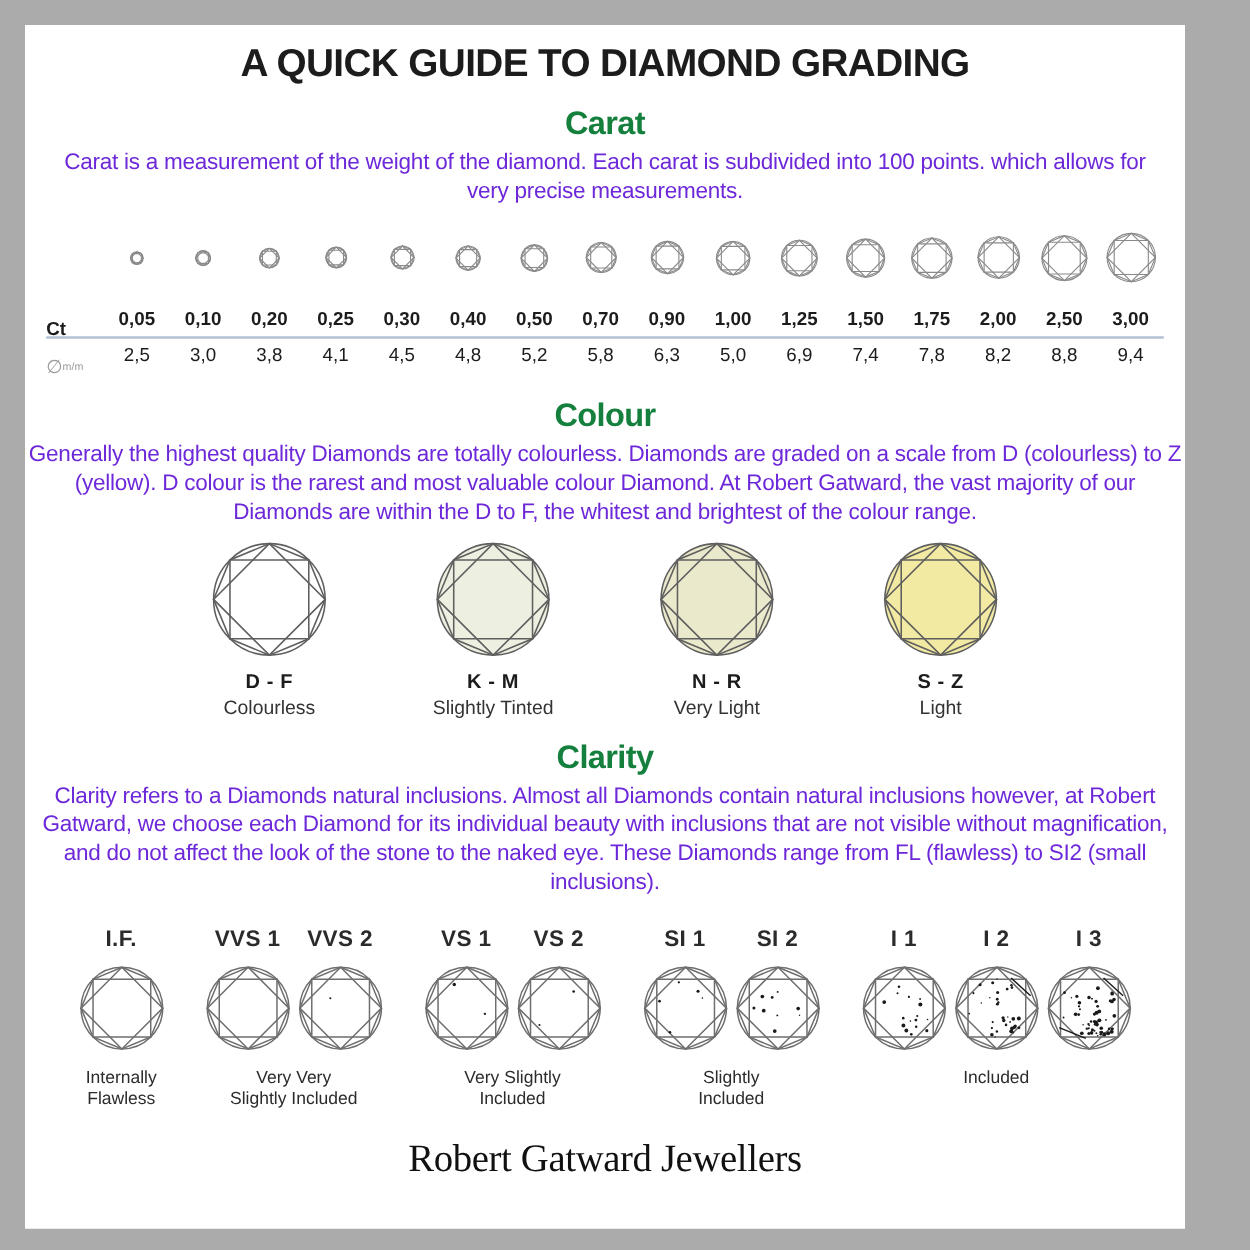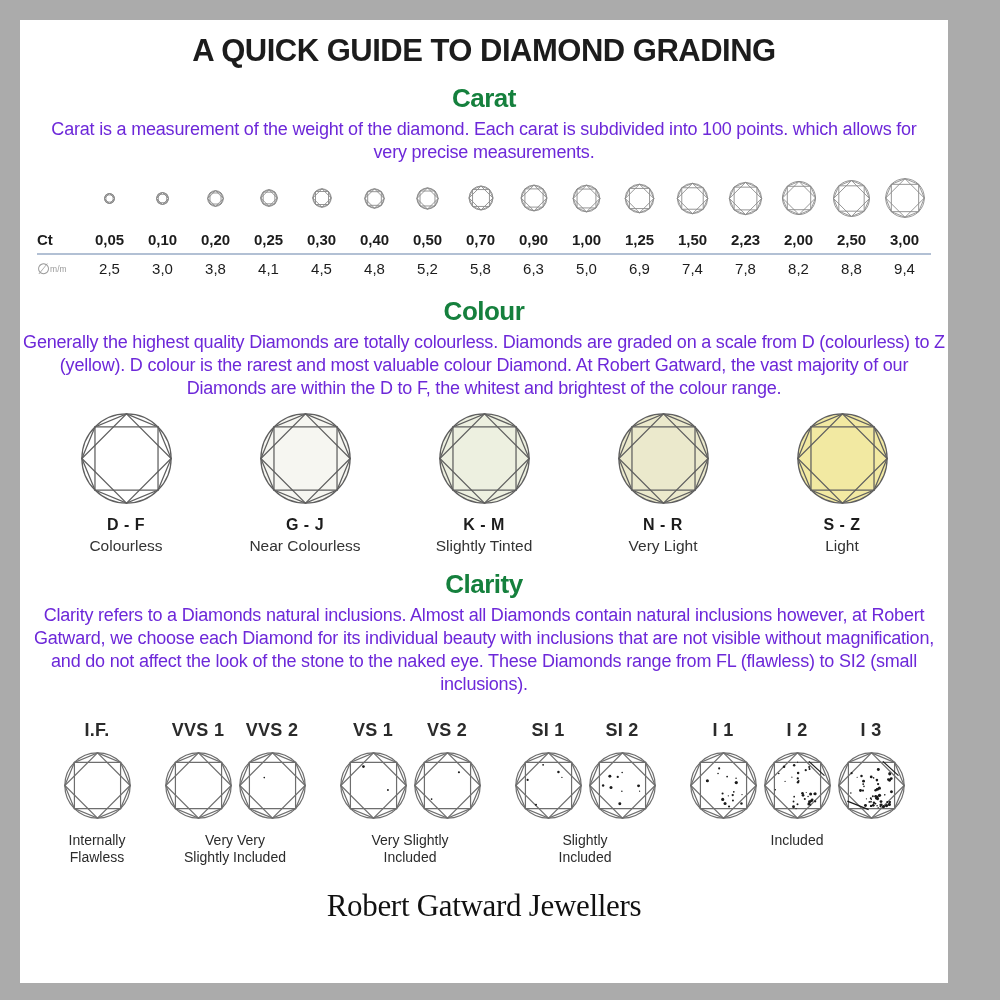--- a/index.html
+++ b/index.html
@@ -26,21 +26,21 @@
     margin:2px auto 0 auto; letter-spacing:-0.2px;
   }
   .para.carat  { max-width:880px; }
   .para.colour { max-width:938px; }
   .para.clarity{ max-width:944px; }
 
   
   .carat-table { display:inline-block; margin-top:6px; }
   .carat-row { display:flex; align-items:center; }
   .carat-cell { width:53px; display:flex; align-items:center; justify-content:center; }
-  .carat-label-cell { width:46px; text-align:center; justify-content:flex-start; }
+  .carat-label-cell { width:46px; text-align:center; justify-content:flex-start;margin-top:16px; }
   .row-diamonds .carat-cell { height:56px; }
   .row-ct { height:27px; font-weight:700; font-size:15px; }
   .row-mm { height:27px; font-size:15px; border-top:2px solid #b2c0d4; }
   .diam-sym { color:#9a9a9a; font-size:15px; }
   .diam-unit { color:#9a9a9a; font-size:8.5px; vertical-align:4px; letter-spacing:0; }
 
   
   .colour-grades { display:flex; justify-content:center; margin-top:10px; }
   .colour-col { width:179px; }
   .colour-range { font-size:16px; font-weight:700; margin-top:9px; letter-spacing:0.5px; }
@@ -238,21 +238,21 @@
           <div class="carat-cell">0,20</div>
           <div class="carat-cell">0,25</div>
           <div class="carat-cell">0,30</div>
           <div class="carat-cell">0,40</div>
           <div class="carat-cell">0,50</div>
           <div class="carat-cell">0,70</div>
           <div class="carat-cell">0,90</div>
           <div class="carat-cell">1,00</div>
           <div class="carat-cell">1,25</div>
           <div class="carat-cell">1,50</div>
-          <div class="carat-cell">2,23</div>
+          <div class="carat-cell">1,75</div>
           <div class="carat-cell">2,00</div>
           <div class="carat-cell">2,50</div>
           <div class="carat-cell">3,00</div>
         </div><div class="carat-row row-mm">
           <div class="carat-cell carat-label-cell">
             <span class="diam-sym">∅</span>
             <span class="diam-unit">m/m</span>
           </div>
           <div class="carat-cell">2,5</div>
           <div class="carat-cell">3,0</div>
@@ -283,34 +283,20 @@
               <circle cx="50" cy="50" r="46" fill="#ffffff" stroke="#5f5f5f" stroke-width="1.29"></circle>
               <g fill="none" stroke="#5f5f5f" stroke-width="1.29">
                 <polygon points="50.0,4.0 96.0,50.0 50.0,96.0 4.0,50.0"></polygon>
                 <polygon points="82.5,17.5 82.5,82.5 17.5,82.5 17.5,17.5"></polygon>
                 <polygon points="50.0,4.0 82.5,17.5 96.0,50.0 82.5,82.5 50.0,96.0 17.5,82.5 4.0,50.0 17.5,17.5"></polygon>
               </g>
             </svg>
           </div>
           <div class="colour-range">D - F</div>
           <div class="colour-name">Colourless</div>
-        </div>
-        <div class="colour-col">
-          <div style="display: flex; justify-content: center;">
-            <svg width="97" height="97" viewBox="0 0 100 100">
-              <circle cx="50" cy="50" r="46" fill="#f6f6f1" stroke="#5f5f5f" stroke-width="1.29"></circle>
-              <g fill="none" stroke="#5f5f5f" stroke-width="1.29">
-                <polygon points="50.0,4.0 96.0,50.0 50.0,96.0 4.0,50.0"></polygon>
-                <polygon points="82.5,17.5 82.5,82.5 17.5,82.5 17.5,17.5"></polygon>
-                <polygon points="50.0,4.0 82.5,17.5 96.0,50.0 82.5,82.5 50.0,96.0 17.5,82.5 4.0,50.0 17.5,17.5"></polygon>
-              </g>
-            </svg>
-          </div>
-          <div class="colour-range">G - J</div>
-          <div class="colour-name">Near Colourless</div>
         </div>
         <div class="colour-col">
           <div style="display: flex; justify-content: center;">
             <svg width="97" height="97" viewBox="0 0 100 100">
               <circle cx="50" cy="50" r="46" fill="#edf0e0" stroke="#5f5f5f" stroke-width="1.29"></circle>
               <g fill="none" stroke="#5f5f5f" stroke-width="1.29">
                 <polygon points="50.0,4.0 96.0,50.0 50.0,96.0 4.0,50.0"></polygon>
                 <polygon points="82.5,17.5 82.5,82.5 17.5,82.5 17.5,17.5"></polygon>
                 <polygon points="50.0,4.0 82.5,17.5 96.0,50.0 82.5,82.5 50.0,96.0 17.5,82.5 4.0,50.0 17.5,17.5"></polygon>
               </g>

